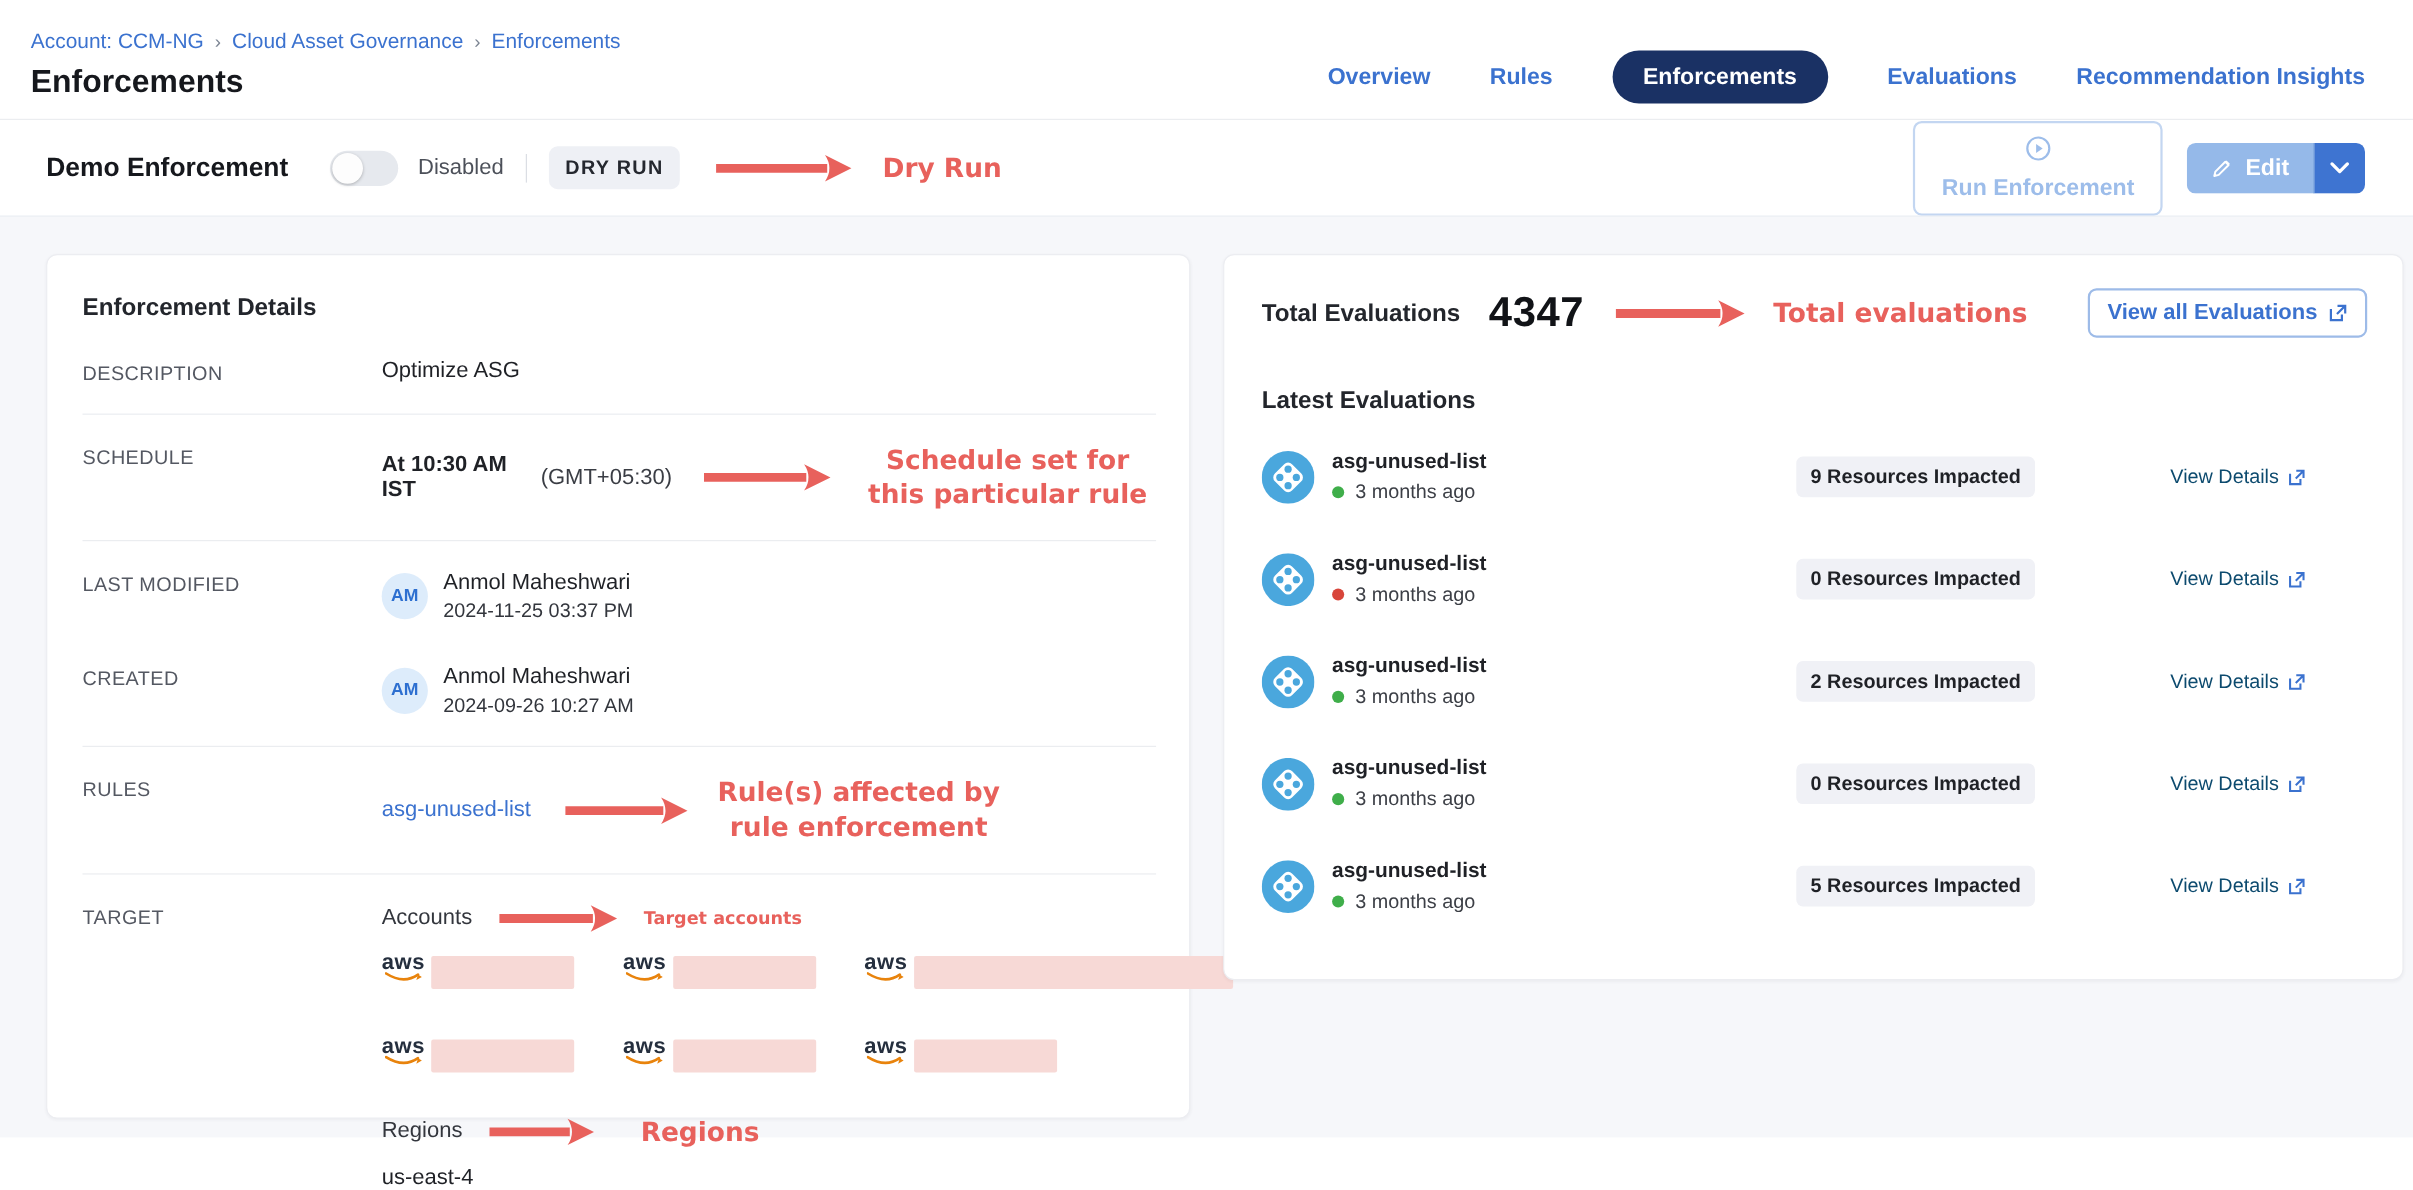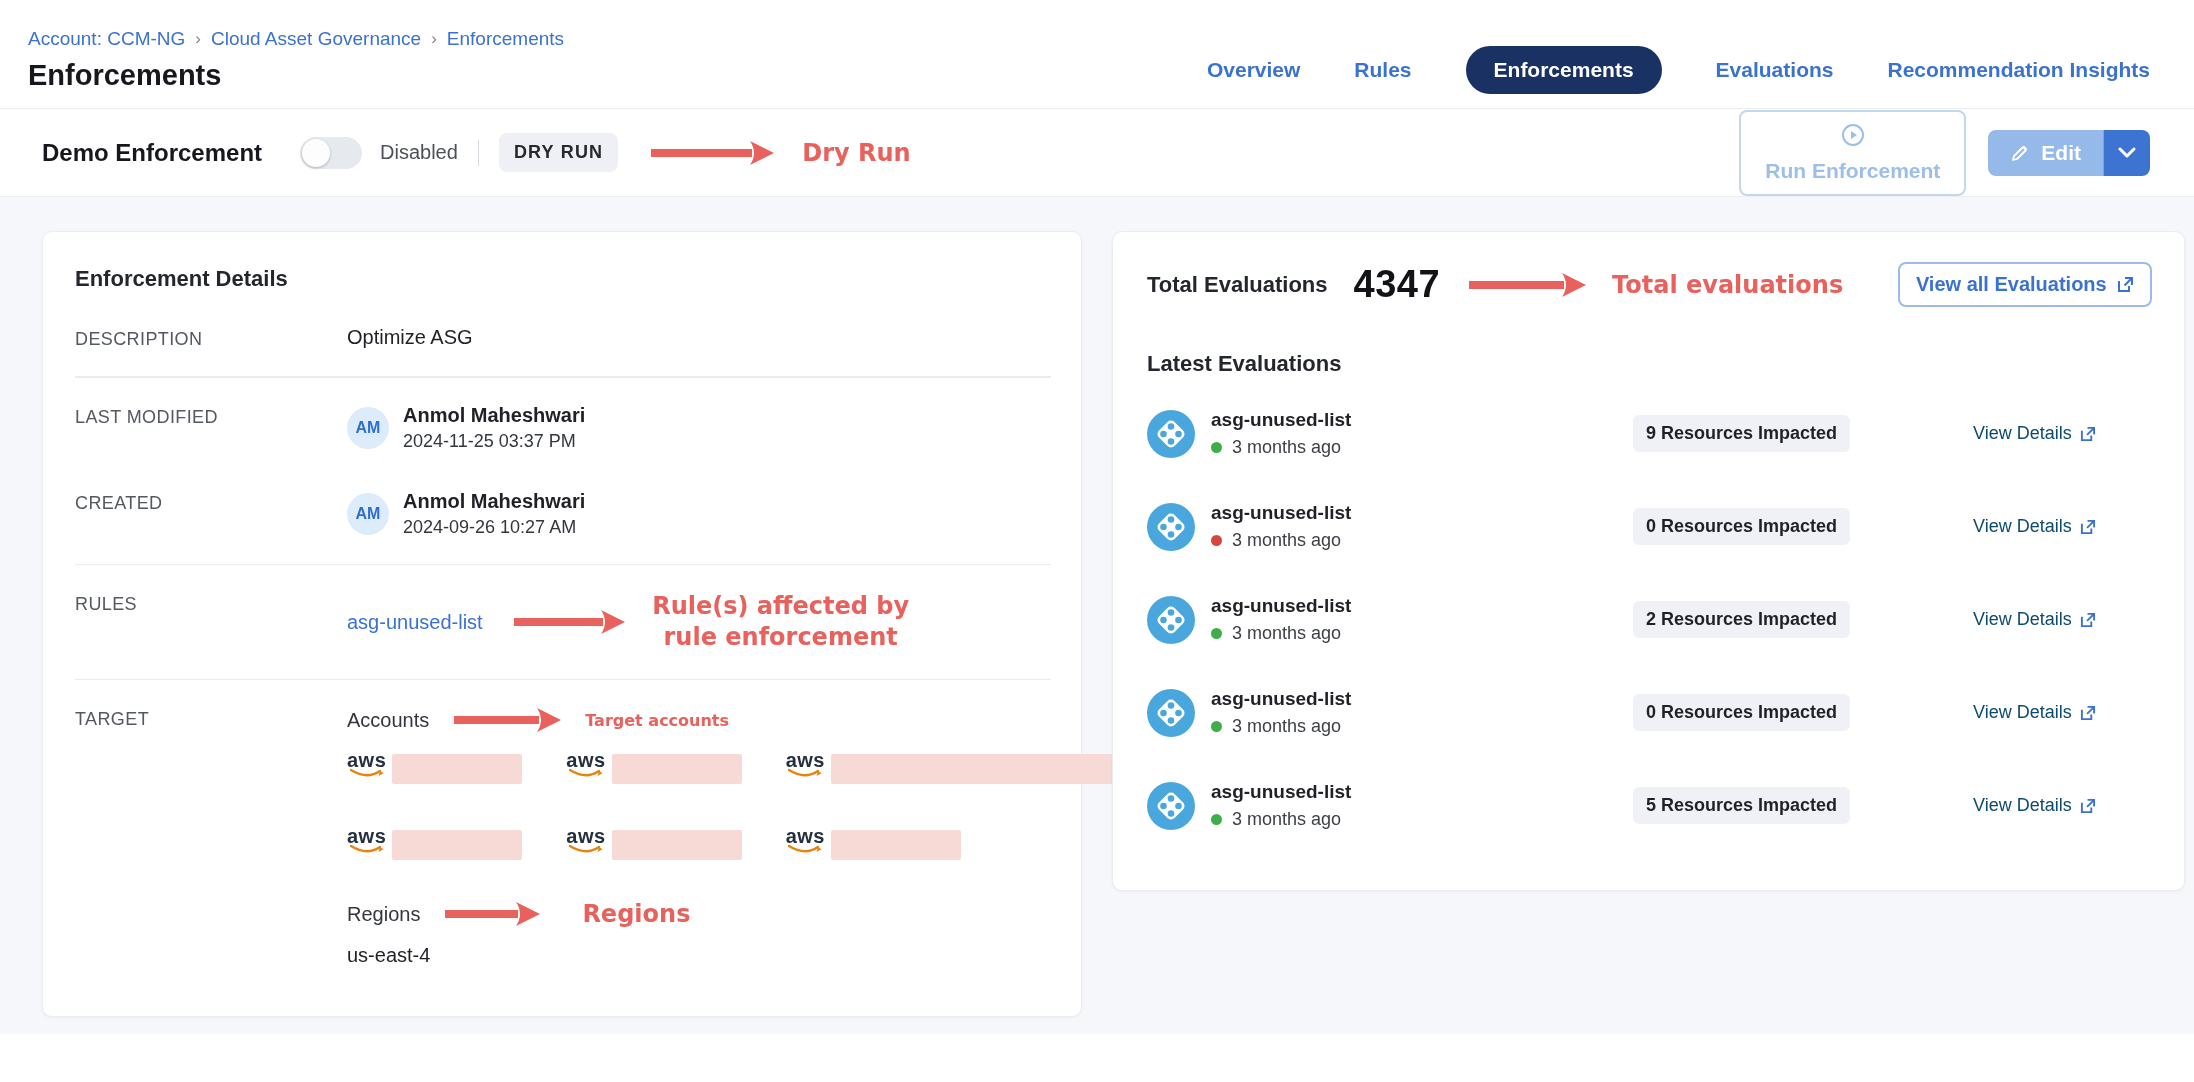--- a/index.html
+++ b/index.html
@@ -51,21 +51,21 @@
   .dlabel { width:272px; flex:none; font-size:18px; color:#545862; letter-spacing:.4px; padding-top:3px; }
   .dvalue { font-size:20px; color:#1f2126; }
   .sep { border:none; border-top:1px solid #e9ebef; }
   .sched-line { display:flex; align-items:center; }
   .bold { font-weight:700; }
   .tz { color:#3a3d44; margin-left:8px; }
   .annot-block { font-size:24px; line-height:1.3; text-align:center; margin-left:24px; }
   .person { display:flex; align-items:center; gap:14px; }
   .avatar { width:42px; height:42px; border-radius:50%; background:#ddecfb; color:#2d6fd0;
     font-size:16px; font-weight:700; display:flex; align-items:center; justify-content:center; flex:none; }
-  .p-name { font-size:20px; font-weight:700; color:#1f2126; }
+  .p-name { font-size:20px; font-weight:400; color:#1f2126; }
   .p-date { font-size:18px; color:#33363d; margin-top:4px; }
   .rule-link { color:#3b72cf; font-size:20px; cursor:pointer; }
   .tgt-head { display:flex; align-items:center; }
   .tgt-sub { font-size:20px; color:#33363d; }
   .aws-grid { display:grid; grid-template-columns:auto auto auto; justify-content:start;
     column-gap:22px; row-gap:16px; margin-top:18px;gap:44px; }
   .aws-chip { display:flex; align-items:flex-start; gap:6px; }
   .aws-logo { display:flex; flex-direction:column; align-items:center; line-height:.8; }
   .aws-word { font-size:20px; font-weight:700; color:#252f3e; letter-spacing:.5px; }
   .redact { height:30px; background:#f7d9d6; border-radius:2px; margin-top:2px; }
@@ -161,20 +161,32 @@
 
   <section class="card details-card">
     <div class="dtitle">Enforcement Details</div>
 
     <div class="drow">
       <div class="dlabel">DESCRIPTION</div>
       <div class="dvalue">Optimize ASG</div>
     </div>
     <hr class="sep">
 
+    <div class="drow">
+      <div class="dlabel">SCHEDULE</div>
+      <div class="dvalue sched-line">
+        <span class="bold">At 10:30 AM IST</span>
+        <span class="tz">(GMT+05:30)</span>
+        <svg class="arrow-svg" width="120" height="30" viewBox="0 0 120 30" style="margin-left:26px">
+          <line x1="3" y1="15" x2="96" y2="15" stroke="#e8615c" stroke-width="8"></line>
+          <path d="M94 3 L118 15 L94 27 Q102 15 94 3 Z" fill="#e8615c"></path>
+        </svg>
+        <span class="annot annot-block" style="max-width:270px">Schedule set for this particular rule</span>
+      </div>
+    </div>
     <hr class="sep">
 
     <div class="drow" style="padding-bottom:12px">
       <div class="dlabel">LAST MODIFIED</div>
       <div class="person">
         <div class="avatar">AM</div>
         <div>
           <div class="p-name">Anmol Maheshwari</div>
           <div class="p-date">2024-11-25 03:37 PM</div>
         </div>

